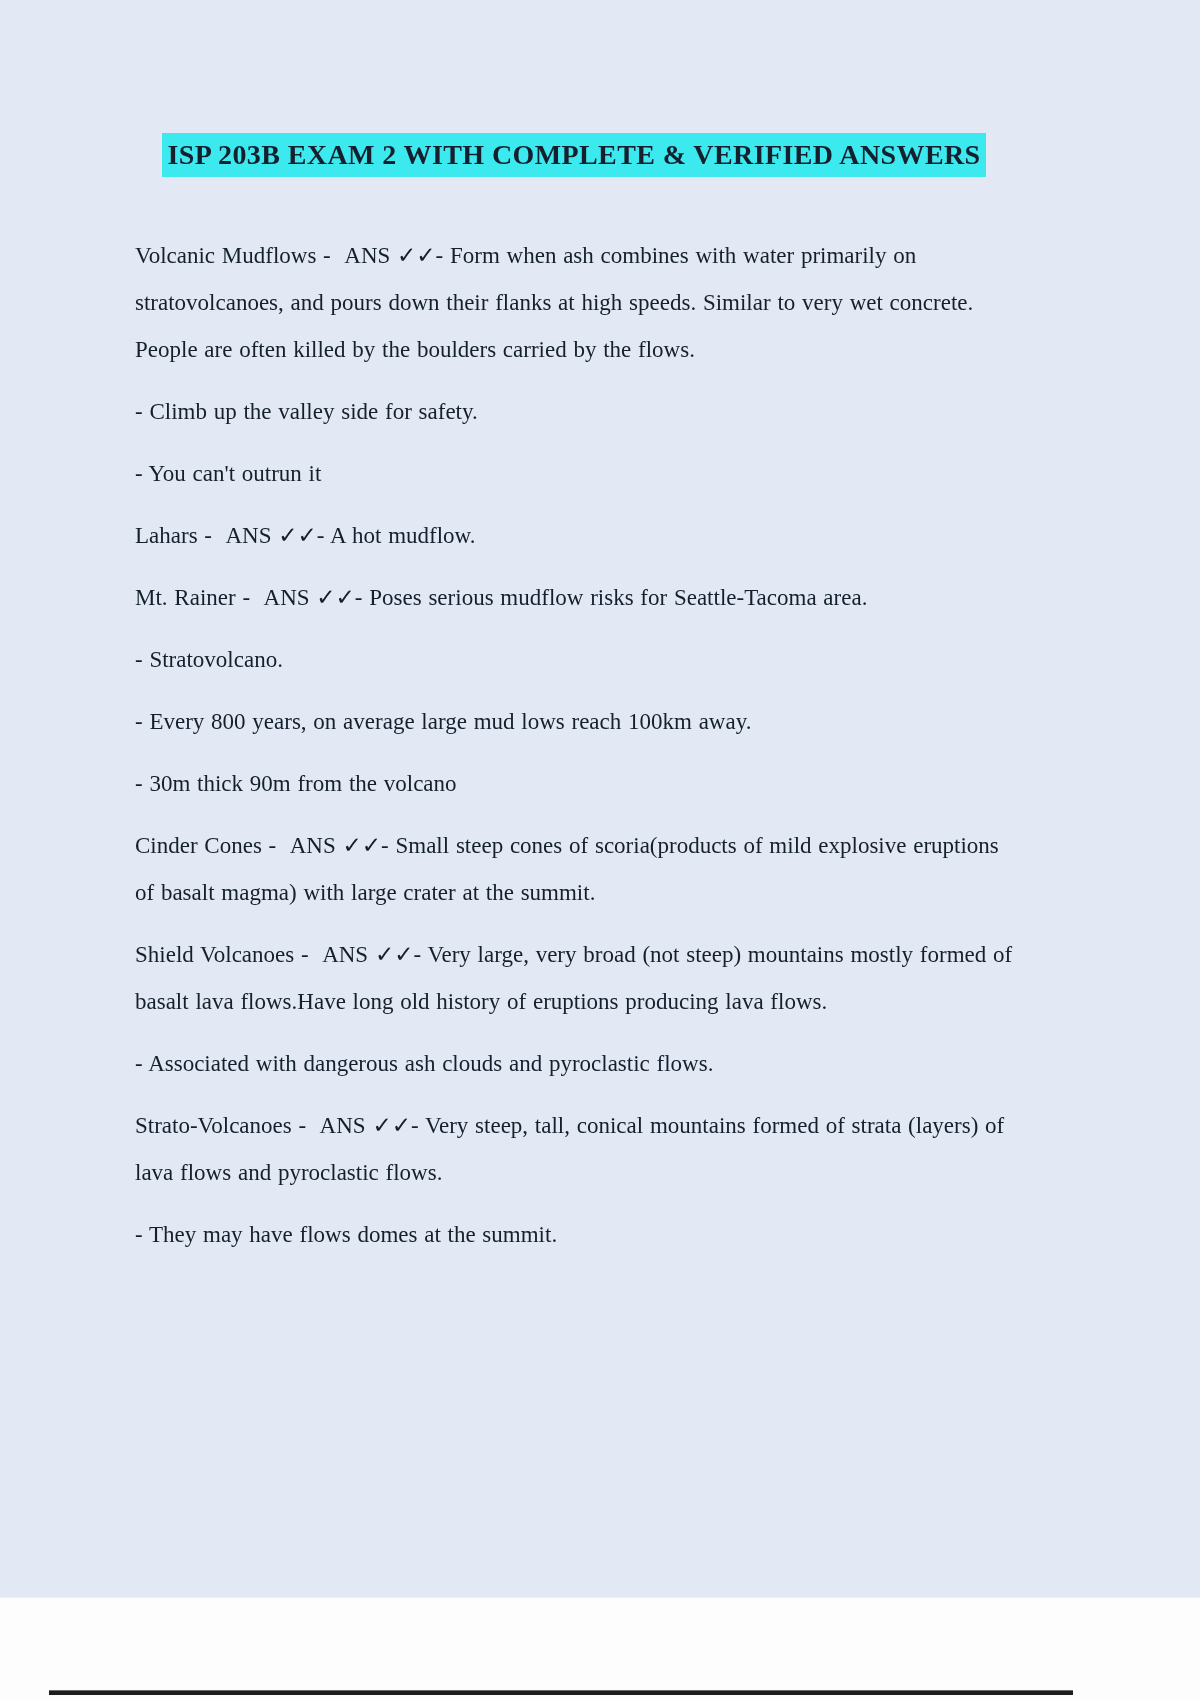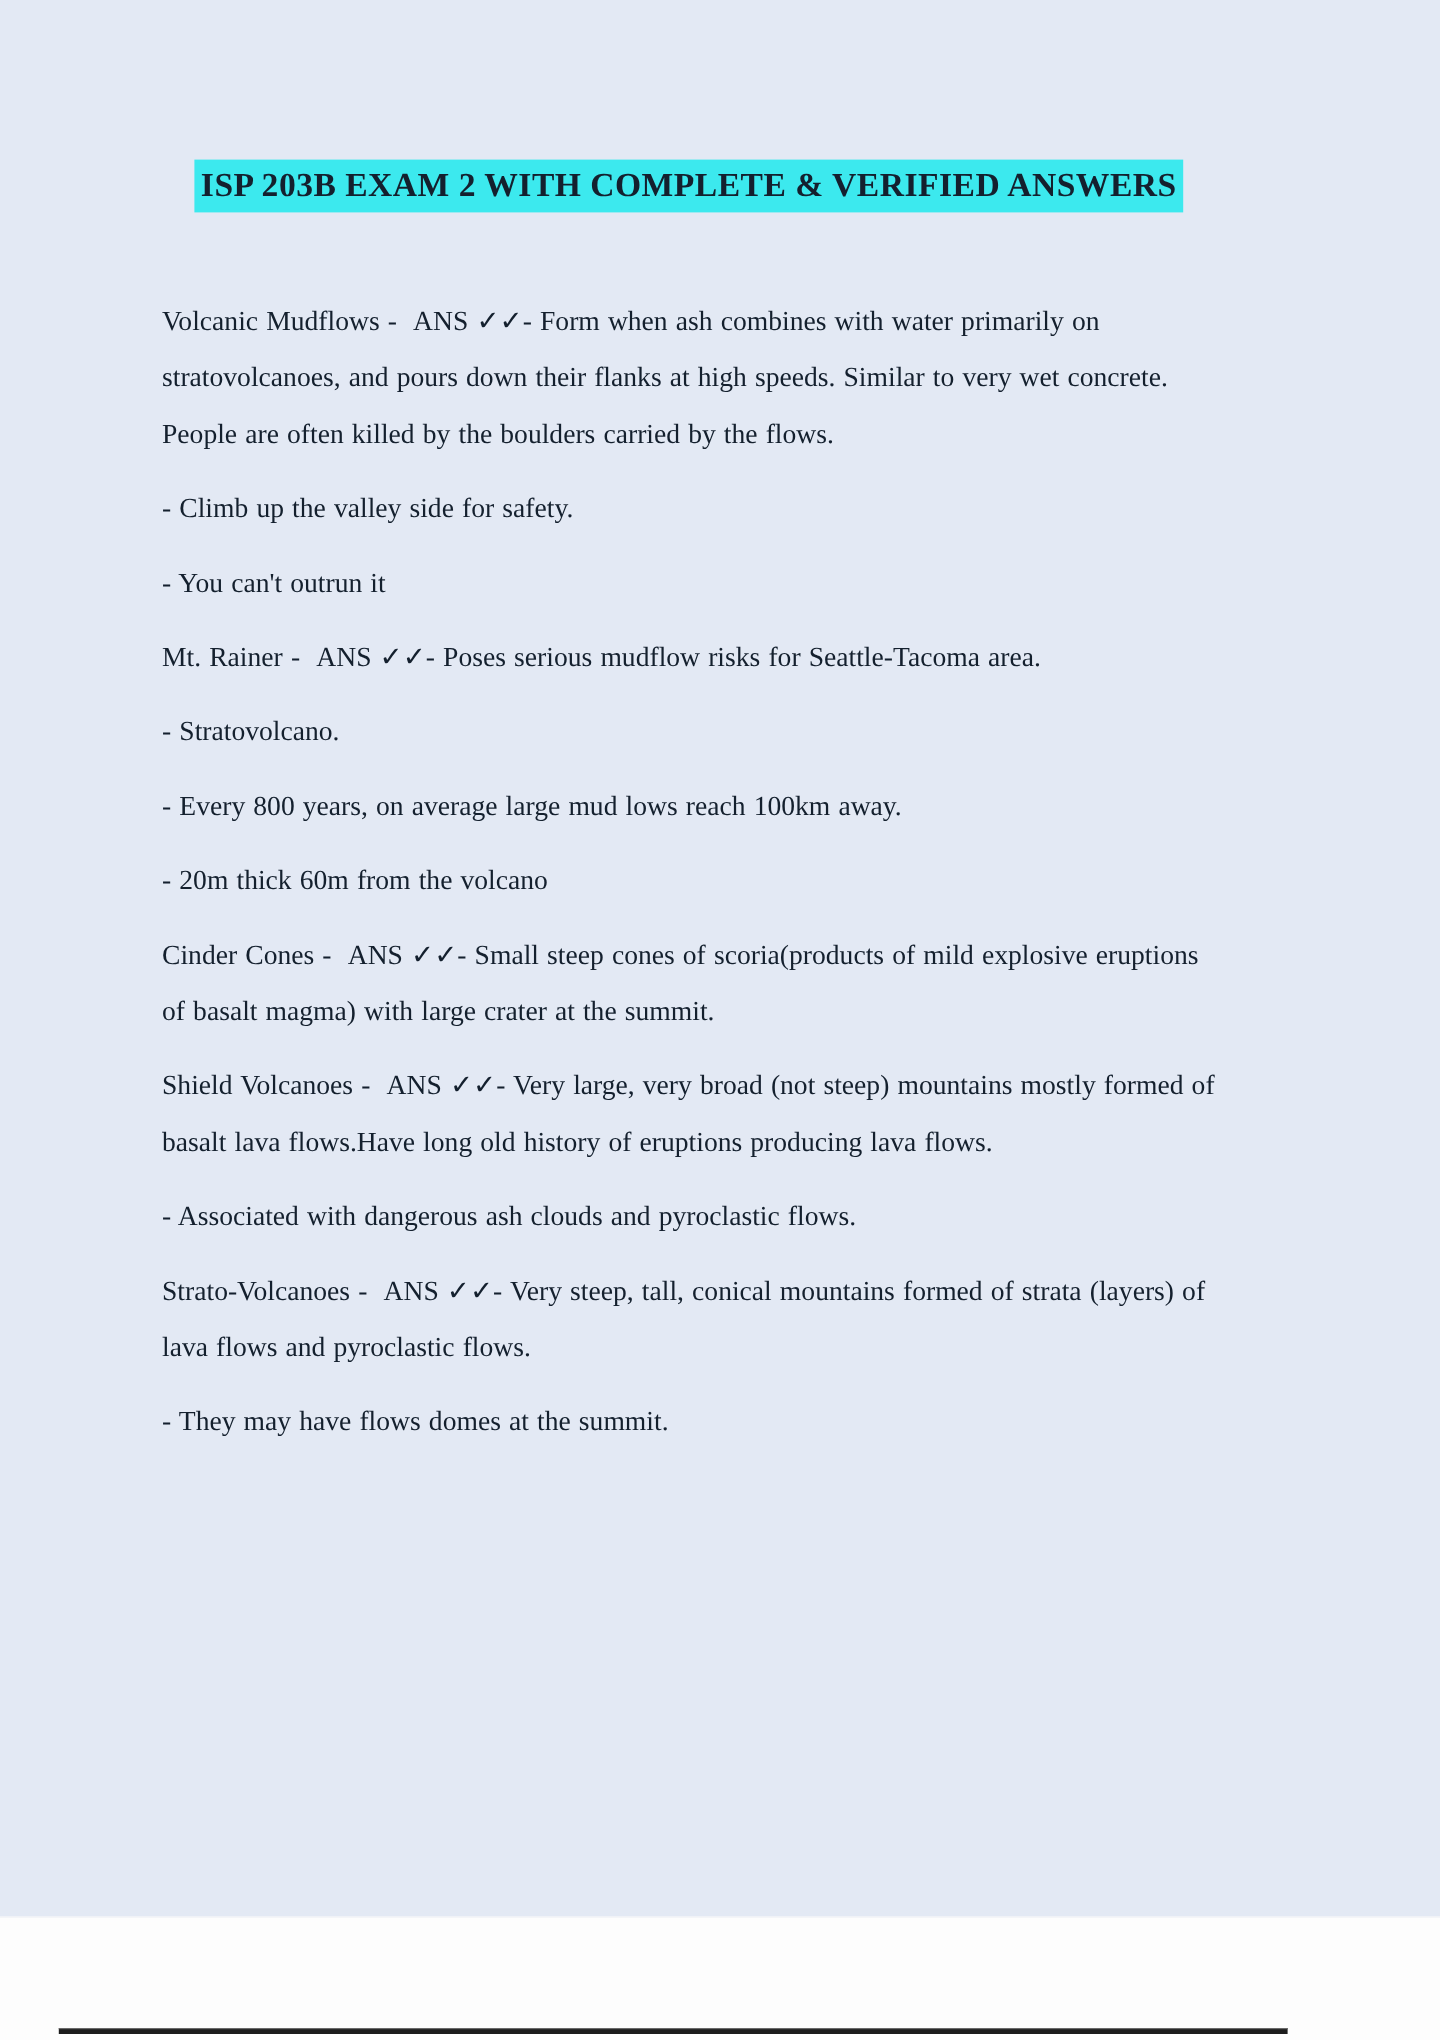--- a/index.html
+++ b/index.html
@@ -27,21 +27,21 @@
     display: inline;
     background: #3ce9ee;
     font-size: 28px;
     font-weight: bold;
     letter-spacing: 0.4px;
     padding: 6px 5px 7px 5px;
     box-decoration-break: clone;
   }
   .content {
     position: absolute;
-    top: 244px;
+    top: 232px;
     left: 135px;
     width: 880px;
   }
   .para {
     margin: 0 0 15px 0;
     font-size: 23px;
     line-height: 47px;
     word-spacing: 1px;
   }
   .page-edge {
@@ -69,24 +69,25 @@
 <div class="page">
 
   <div class="title-row">
     <span class="title-highlight">ISP 203B EXAM 2 WITH COMPLETE &amp; VERIFIED ANSWERS</span>
   </div>
 
   <div class="content" id="paragraphs">
       <p class="para">Volcanic Mudflows - &nbsp;ANS ✓✓- Form when ash combines with water primarily on stratovolcanoes, and pours down their flanks at high speeds. Similar to very wet concrete. People are often killed by the boulders carried by the flows.</p>
       <p class="para">- Climb up the valley side for safety.</p>
       <p class="para">- You can't outrun it</p>
+      <p class="para">Lahars - &nbsp;ANS ✓✓- A hot mudflow.</p>
       <p class="para">Mt. Rainer - &nbsp;ANS ✓✓- Poses serious mudflow risks for Seattle-Tacoma area.</p>
       <p class="para">- Stratovolcano.</p>
       <p class="para">- Every 800 years, on average large mud lows reach 100km away.</p>
-      <p class="para">- 20m thick 60m from the volcano</p>
+      <p class="para">- 30m thick 90m from the volcano</p>
       <p class="para">Cinder Cones - &nbsp;ANS ✓✓- Small steep cones of scoria(products of mild explosive eruptions of basalt magma) with large crater at the summit.</p>
       <p class="para">Shield Volcanoes - &nbsp;ANS ✓✓- Very large, very broad (not steep) mountains mostly formed of basalt lava flows.Have long old history of eruptions producing lava flows.</p>
       <p class="para">- Associated with dangerous ash clouds and pyroclastic flows.</p>
       <p class="para">Strato-Volcanoes - &nbsp;ANS ✓✓- Very steep, tall, conical mountains formed of strata (layers) of lava flows and pyroclastic flows.</p>
       <p class="para">- They may have flows domes at the summit.</p>
     </div>
 
   <div class="page-edge">
     <div class="next-page-line"></div>
   </div>

